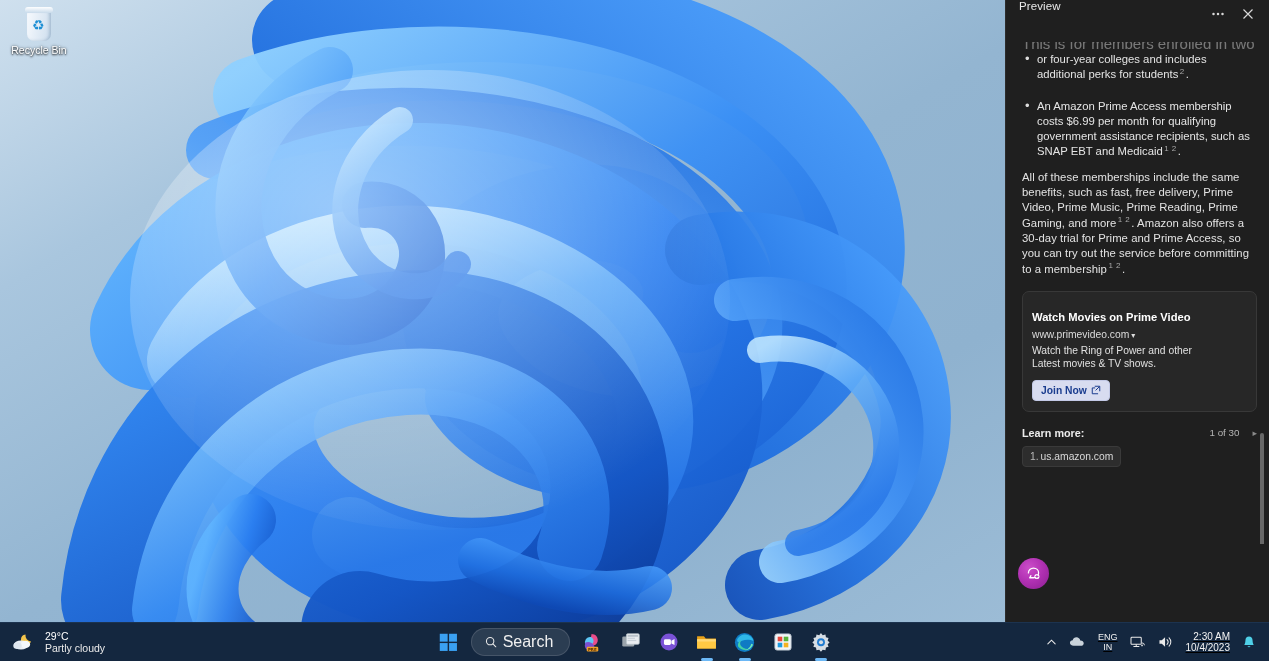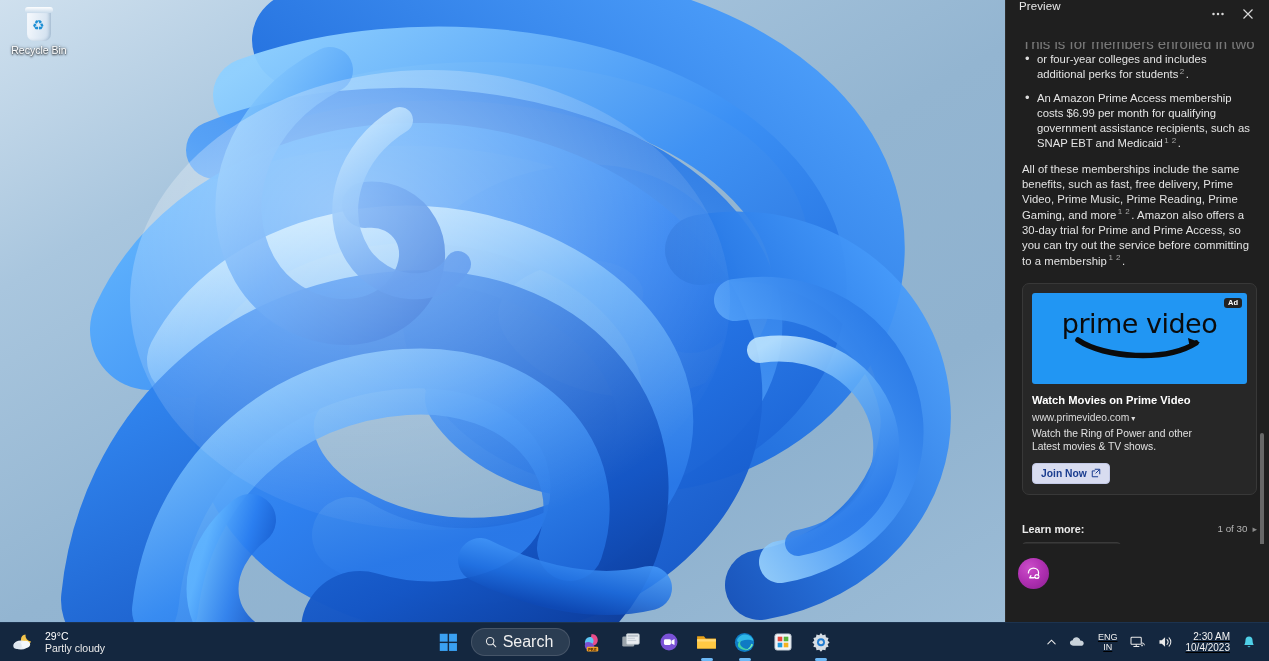--- a/index.html
+++ b/index.html
@@ -131,21 +131,21 @@
   #ad-desc { font-size:10.3px; color:#e0e0e0; line-height:13.5px; margin-top:2px; }
   #join-now-btn {
     display:inline-flex; align-items:center; gap:4px; margin-top:9px;
     background:#d8dcf0; color:#1b3d8f; font-size:10.3px; font-weight:bold;
     padding:3px 8px; border-radius:4px; border:1px solid #c3c9e6;
     cursor:pointer; line-height:13px;
   }
 
   
   #learn-more-row {
-    display:flex; align-items:center; margin-top:28px;
+    display:flex; align-items:center; margin-top:15px;gap:8px;
   }
   #learn-more-label { font-size:10.8px; font-weight:bold; color:#ebebeb; flex:1; }
   #page-indicator { font-size:9.8px; color:#b5b5b5; margin-right:5px; }
   .pager-arrow { font-size:9px; color:#8a8a8a; cursor:pointer; }
   #source-chip {
     display:inline-block; margin-top:7px; background:#2d2d2d;
     border:1px solid #3a3a3a; border-radius:4px; padding:3px 7px;
     font-size:10.3px; color:#d9d9d9; cursor:pointer; line-height:13px;
   }
   #source-chip .src-num { color:#b8b8b8; margin-right:2px; }
@@ -339,43 +339,33 @@
       <div id="conversation-inner">
 
         <div class="clipped-line">
           <div class="inner">This is for members enrolled in two</div>
         </div>
 
         <ul class="bullets">
           <li>
             <span>or four-year colleges and includes additional perks for students</span><span class="cite">2</span><span>.</span>
           </li>
-          <li style="margin-top:8px">
+          <li style="margin-top:16px">
             <span>An Amazon Prime Access membership costs $6.99 per month for qualifying government assistance recipients, such as SNAP EBT and Medicaid</span><span class="cite">1</span><span class="cite">2</span><span>.</span>
           </li>
         </ul>
 
         <div class="para-gap"></div>
 
         <p class="msg-p">
           <span>All of these memberships include the same benefits, such as fast, free delivery, Prime Video, Prime Music, Prime Reading, Prime Gaming, and more</span><span class="cite">1</span><span class="cite">2</span><span>. Amazon also offers a 30-day trial for Prime and Prime Access, so you can try out the service before committing to a membership</span><span class="cite">1</span><span class="cite">2</span><span>.</span>
         </p>
 
         
         <div id="ad-card">
-          <div id="ad-banner">
-            <div id="ad-badge">Ad</div>
-            <div id="prime-wordmark">
-              <div class="pv-text">prime video</div>
-              <svg id="prime-smile" width="140" height="26" viewBox="0 0 140 26">
-                <path d="M8 4 C34 22 96 26 126 7" stroke="#0b0b0b" stroke-width="5.5" fill="none" stroke-linecap="round"></path>
-                <path d="M118 2 L130 6.5 L120 12 Z" fill="#0b0b0b"></path>
-              </svg>
-            </div>
-          </div>
           <div id="ad-headline">Watch Movies on Prime Video</div>
           <div id="ad-url">
             <span>www.primevideo.com</span><span class="ad-caret">▾</span>
           </div>
           <div id="ad-desc">
             <span>Watch the Ring of Power and other</span><br>
             <span>Latest movies &amp; TV shows.</span>
           </div>
           <div id="join-now-btn">
             <span>Join Now</span>

